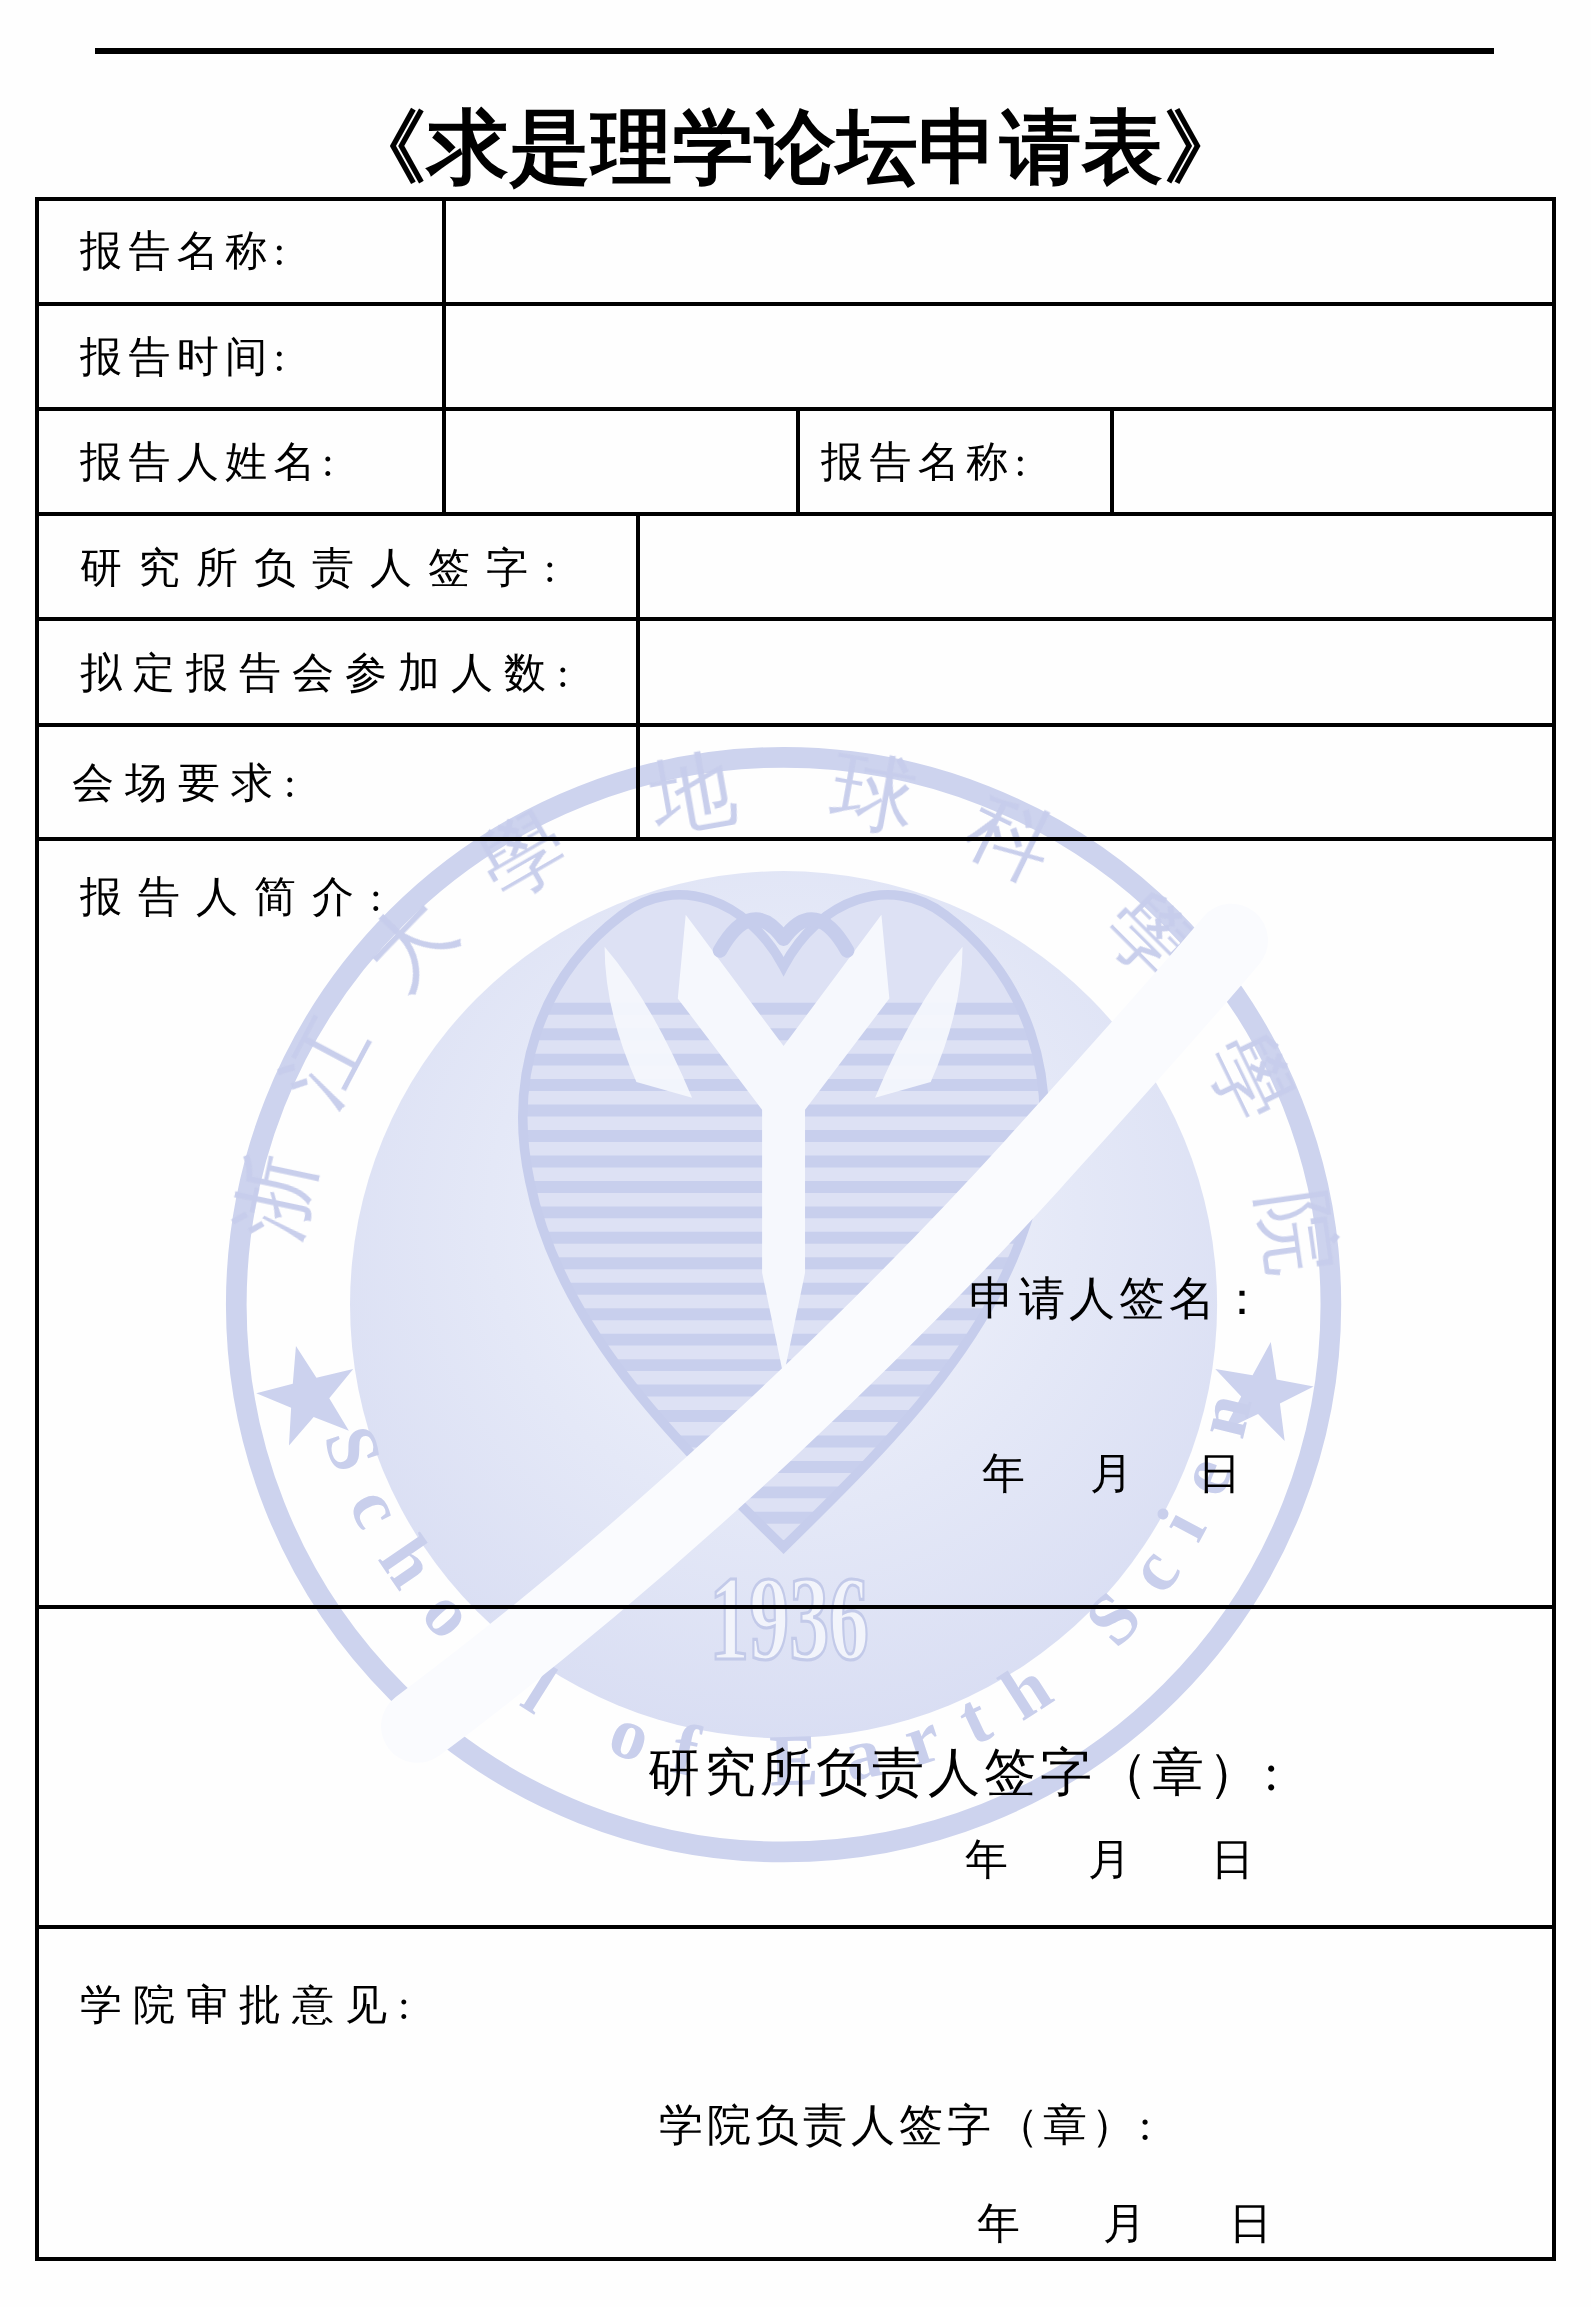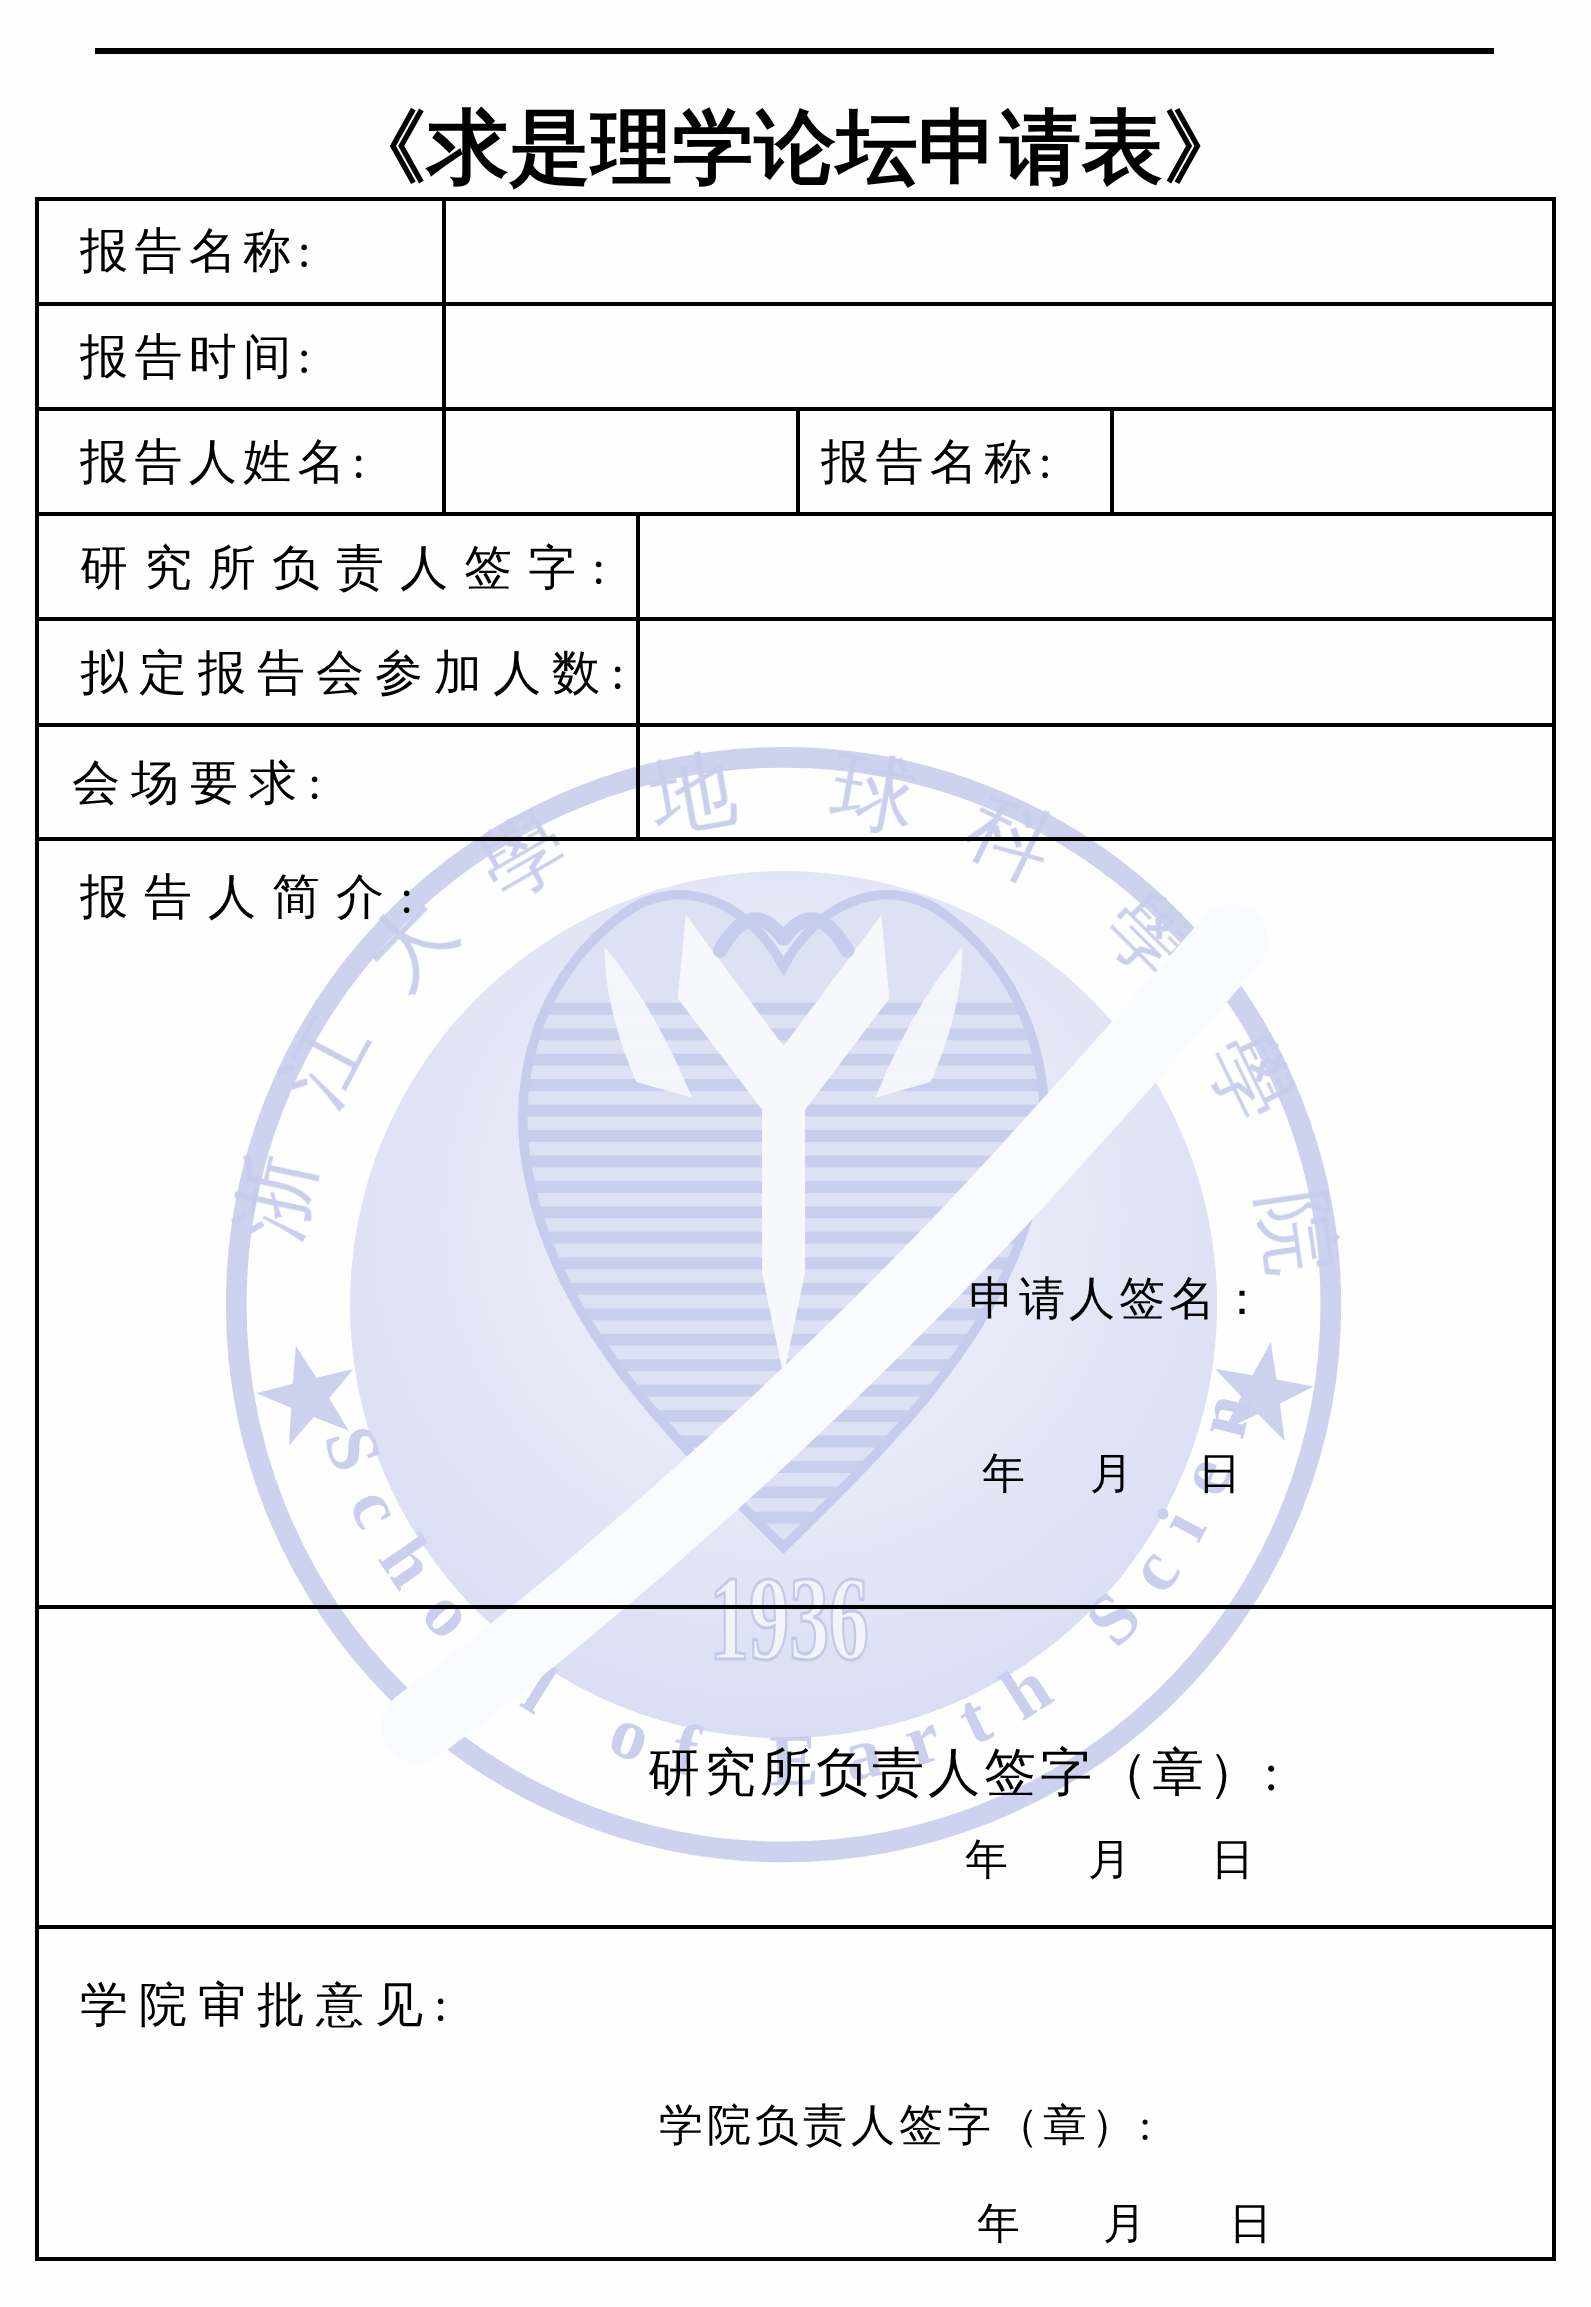--- a/index.html
+++ b/index.html
@@ -8,21 +8,21 @@
   .watermark{position:absolute;left:0;top:0;width:1591px;height:2307px;z-index:0;}
   .top-rule{position:absolute;left:95px;top:48px;width:1399px;height:5.6px;background:#000;z-index:2;}
   .doc-title{position:absolute;left:0;top:102px;width:1591px;height:92px;z-index:2;
              display:flex;align-items:center;justify-content:center;
              font-family:"Liberation Sans","DejaVu Sans",sans-serif;
              font-weight:bold;font-size:81px;letter-spacing:0.8px;}
   .table-frame{position:absolute;left:35px;top:197px;width:1521px;height:2064px;
                border:4.8px solid #000;box-sizing:border-box;z-index:1;background:transparent;}
   .hline{position:absolute;left:35px;width:1521px;height:4px;background:#000;z-index:1;}
   .vline{position:absolute;width:4px;background:#000;z-index:1;}
-  .cell-label{position:absolute;display:flex;align-items:center;font-size:48px;
+  .cell-label{position:absolute;display:flex;align-items:center;font-size:42px;
               letter-spacing:6.4px;white-space:nowrap;z-index:2;}
   .sp-wide{letter-spacing:16px;}
   .sp-mid{letter-spacing:11px;}
   .sp-sm{letter-spacing:4px;}
   .date-row{position:absolute;display:flex;align-items:center;font-size:43px;z-index:2;}
   .date-row span{display:inline-block;}
   .value-cell{position:absolute;z-index:1;}
 </style>
 </head>
 <body>

